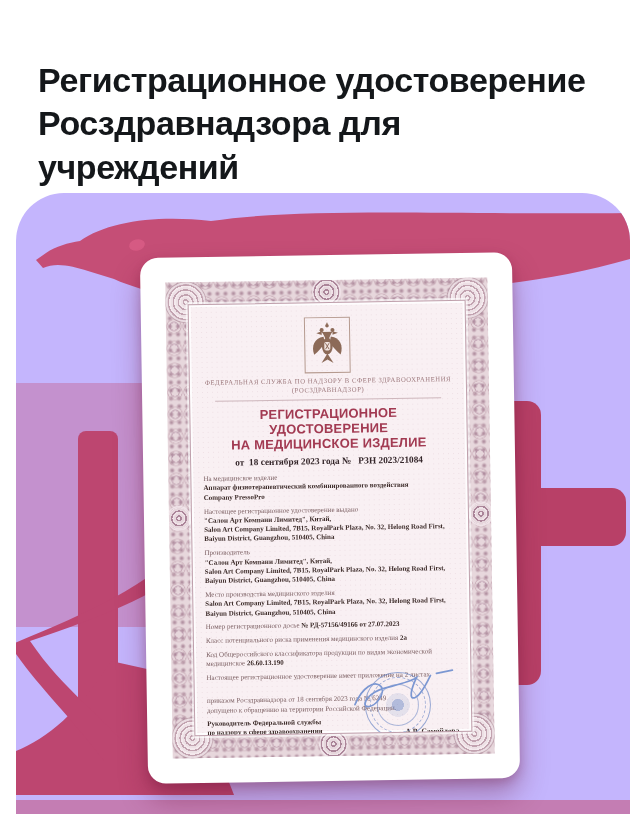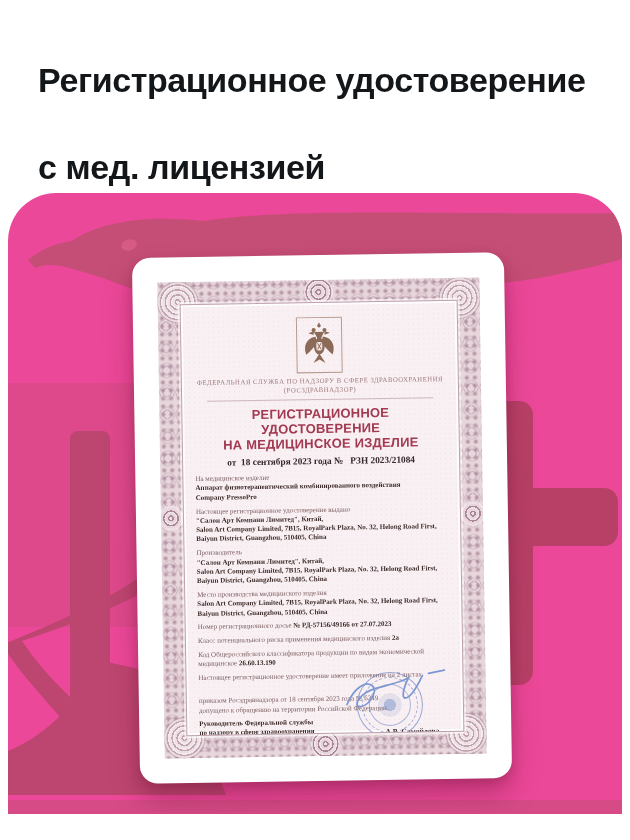--- a/index.html
+++ b/index.html
@@ -8,22 +8,22 @@
     background:#ffffff;font-family:"Liberation Sans",sans-serif;
   }
   
   .headline{
     position:absolute;left:38px;top:36px;width:570px;
     font-size:34px;line-height:1.28;font-weight:700;color:#14171a;
     letter-spacing:-0.4px;
   }
   
   .card{
-    position:absolute;left:8px;top:193px;width:614px;height:621px;
-    background:#ec4899;border-radius:48px 48px 0 0;overflow:hidden;
+    position:absolute;left:16px;top:193px;width:614px;height:621px;
+    background:#c4b5fd;border-radius:48px 48px 0 0;overflow:hidden;
   }
   .card svg.wm{position:absolute;left:0;top:0;}
   
   .doc{
     position:absolute;left:128px;top:62px;width:372px;height:526px;
     background:#ffffff;border-radius:18px;box-sizing:border-box;padding:25px;
     transform:rotate(-0.9deg);
     box-shadow:0 16px 28px rgba(110,20,55,.38),0 4px 10px rgba(110,20,55,.22);
   }
   
@@ -80,38 +80,38 @@
     text-align:center;font-weight:700;font-size:9.3px;color:#34262a;
     margin-top:5px;margin-bottom:7px;white-space:pre;
   }
   .para{font-size:7px;line-height:9.3px;margin:0 0 4.5px;}
   .lbl{color:#7d6164;font-weight:400;}
   .bold{color:#3e2d2b;font-weight:700;}
   .lower{position:relative;margin-top:14px;}
   .order{font-size:7px;line-height:9.3px;color:#7d6164;}
   .sig-row{display:flex;justify-content:space-between;align-items:flex-end;margin-top:4px;}
   .signer{font-size:7px;line-height:9.3px;font-weight:700;color:#3e2d2b;}
-  .signer-name{font-size:7.5px;font-weight:700;color:#3e2d2b;margin-right:12px;}
+  .signer-name{font-size:7.5px;font-weight:700;color:#3e2d2b;margin-right:0;}
   .stamp{
     position:absolute;left:158px;top:-22px;width:64px;height:64px;border-radius:50%;
     border:1.5px solid rgba(86,118,190,.7);opacity:.85;pointer-events:none;
   }
   .stamp .ring2{position:absolute;inset:4px;border-radius:50%;border:1px dashed rgba(86,118,190,.65);}
   .stamp .ring3{position:absolute;inset:11px;border-radius:50%;border:1px solid rgba(86,118,190,.55);}
   .stamp .core{
     position:absolute;inset:20px;border-radius:50%;
     background:radial-gradient(circle, rgba(86,118,190,.5) 0 35%, rgba(86,118,190,.15) 36% 70%, rgba(255,255,255,0) 71%);
   }
   .sig-svg{position:absolute;left:140px;top:-30px;pointer-events:none;}
 </style>
 </head>
 <body>
 
 <h1 class="headline"><span>Регистрационное удостоверение</span><br>
-<br>
+<span>Росздравнадзора для учреждений</span><br>
 <span>с мед. лицензией</span></h1>
 
 <div class="card">
 
   <svg class="wm" width="614" height="647" viewBox="0 0 614 647">
 
     <path fill="#c54e76" d="M614,20 L614,66 C520,92 440,100 345,92 C255,112 160,114 98,86 L72,78 C56,73 40,69 27,75 L20,67 L30,60 C40,53 52,50 64,48 C92,28 142,22 195,28 C290,14 430,22 614,20 Z"></path>
     <ellipse cx="121" cy="52" rx="8" ry="5.5" fill="#d65a83" transform="rotate(-12 121 52)"></ellipse>
 
     <rect x="0" y="190" width="134" height="244" fill="#c54e76" opacity="0.35"></rect>

